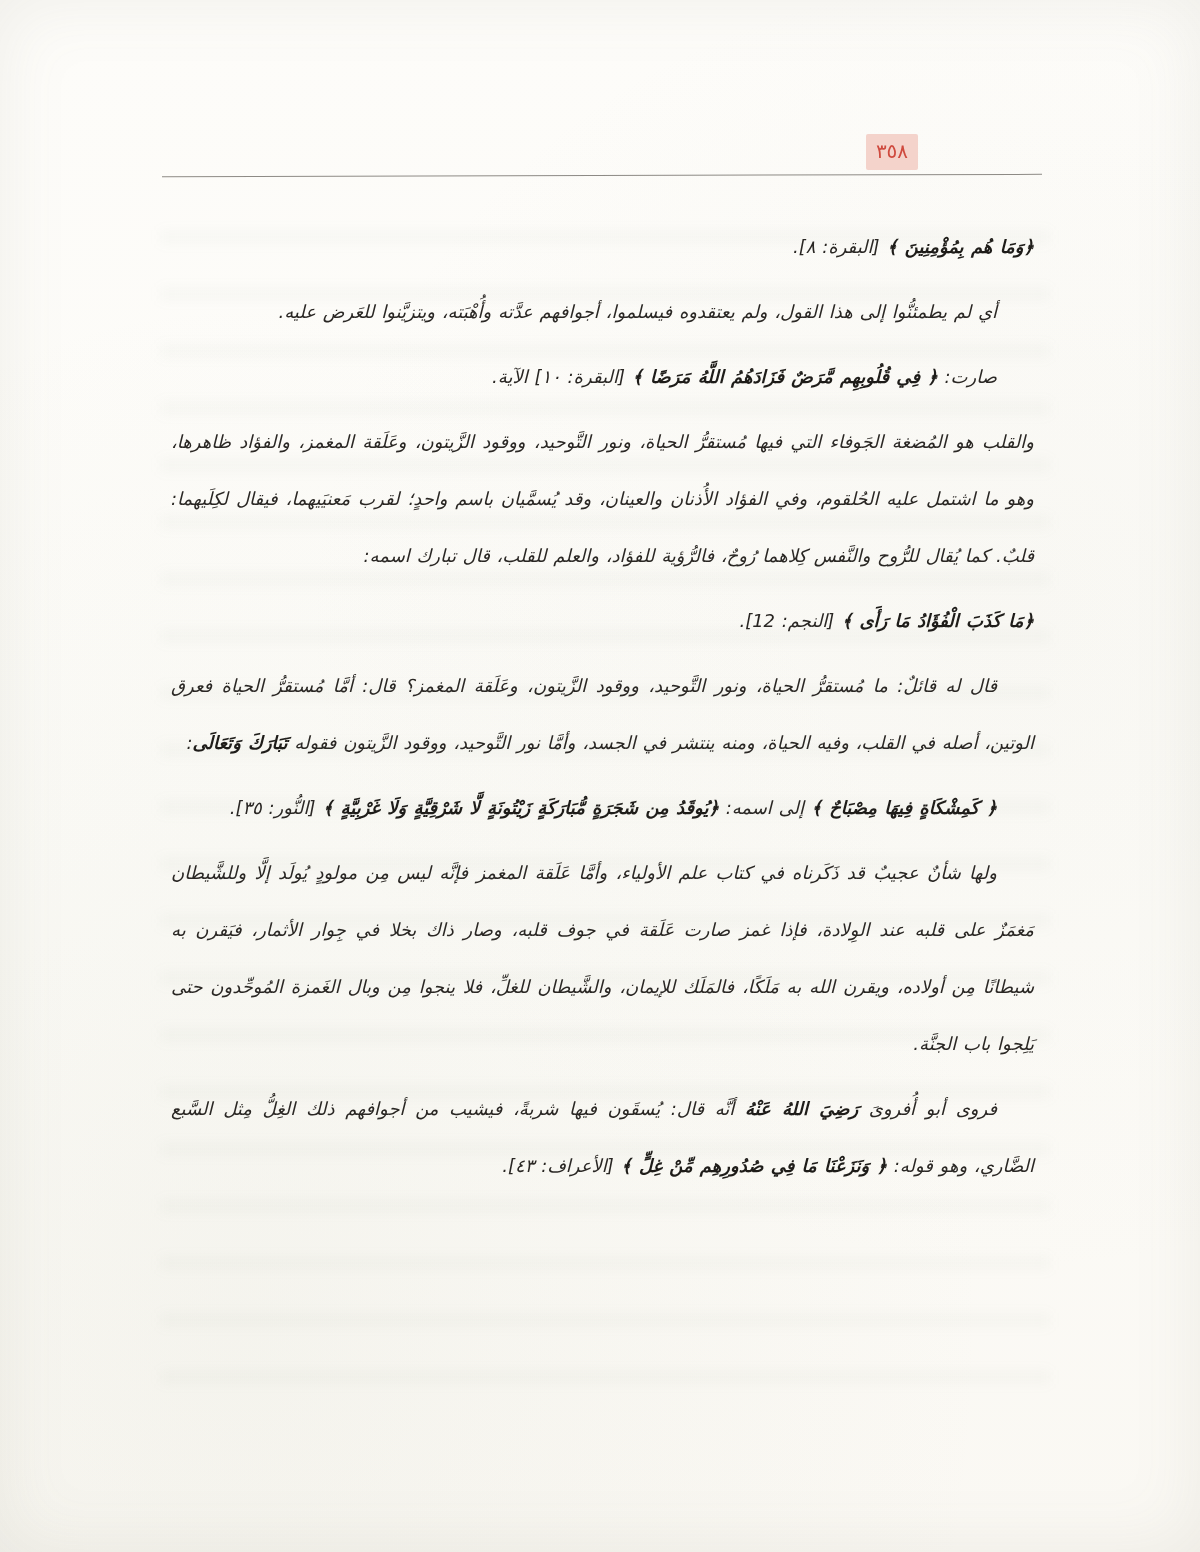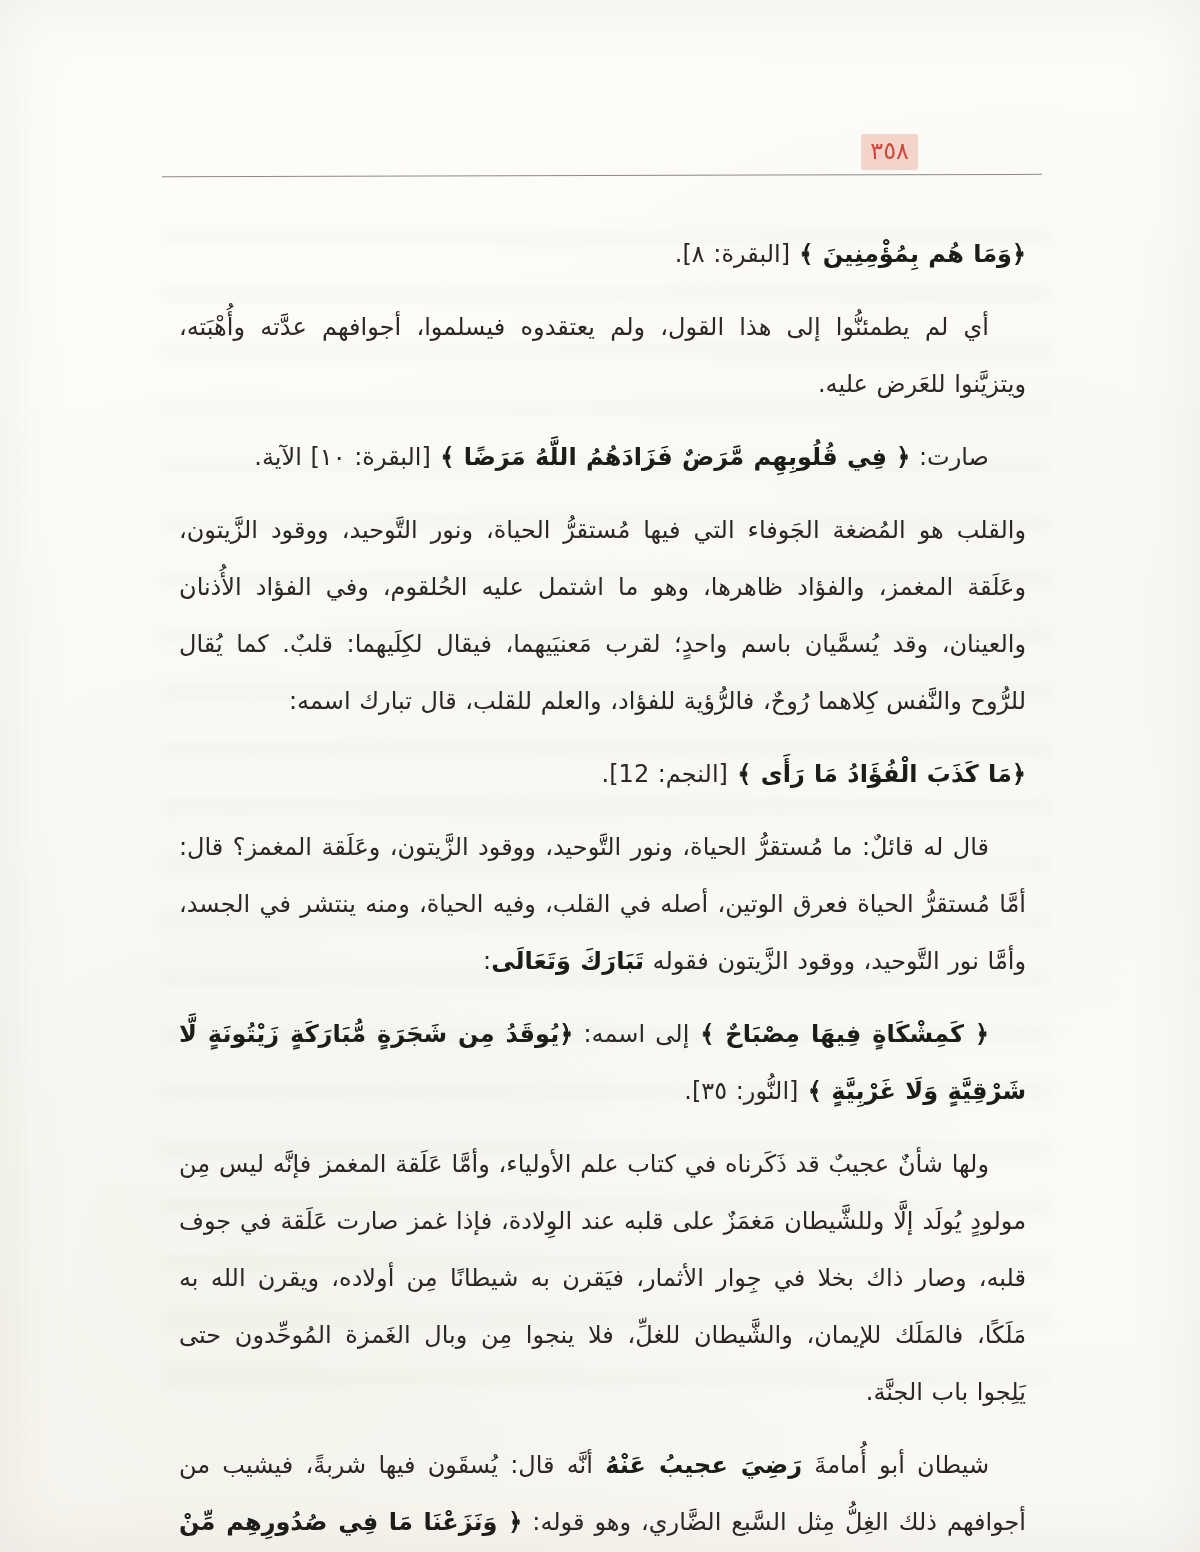--- a/index.html
+++ b/index.html
@@ -28,49 +28,50 @@
         rgba(0,0,0,0) 14px, rgba(0,0,0,0) 57px);
     filter:blur(6px);
     pointer-events:none;
   }
   .page-num{
     position:absolute;
     top:134px;right:282px;
     min-width:34px;
     background:#f4d3cb;
     color:#cf4a3e;
-    font-size:24px;
+    font-size:20px;
     line-height:32px;
     padding:1px 9px 3px 9px;
     text-align:center;
     letter-spacing:1px;
     border-radius:2px;
   }
   .rule{
     position:absolute;
     top:175px;left:162px;right:158px;
     height:1px;
     background:#8d8a85;
     transform:rotate(-0.15deg);
   }
   .page-body{
     position:absolute;
     top:210px;right:158px;left:163px;
   }
   .para{
-    margin:16px;
+    margin:8px;
     direction:rtl;
     unicode-bidi:embed;
     text-align:justify;
     text-align-last:right;
-    font-size:24px;
+    font-size:18px;
     line-height:57px;
     color:#29272490;
     color:#2a2724;
     word-spacing:1px;
+    font-style:italic;
   }
   .para.indent{text-indent:37px;}
   .quran{
     font-weight:bold;
     color:#1e1c19;
     letter-spacing:0.2px;
   }
   .plain{font-weight:normal;}
 </style>
 </head>
@@ -85,15 +86,15 @@
 
   <div class="page-body">
       <p class="para"><span class="quran">﴿وَمَا هُم بِمُؤْمِنِينَ ﴾ </span><span class="plain">[البقرة: ٨].</span></p>
       <p class="para indent"><span class="plain">أي لم يطمئنُّوا إلى هذا القول، ولم يعتقدوه فيسلموا، أجوافهم عدَّته وأُهْبَته، ويتزيَّنوا للعَرض عليه.</span></p>
       <p class="para indent"><span class="plain">صارت: </span><span class="quran">﴿ فِي قُلُوبِهِم مَّرَضٌ فَزَادَهُمُ اللَّهُ مَرَضًا ﴾ </span><span class="plain">[البقرة: ١٠] الآية.</span></p>
       <p class="para"><span class="plain">والقلب هو المُضغة الجَوفاء التي فيها مُستقرُّ الحياة، ونور التَّوحيد، ووقود الزَّيتون، وعَلَقة المغمز، والفؤاد ظاهرها، وهو ما اشتمل عليه الحُلقوم، وفي الفؤاد الأُذنان والعينان، وقد يُسمَّيان باسم واحدٍ؛ لقرب مَعنيَيهما، فيقال لكِلَيهما: قلبٌ. كما يُقال للرُّوح والنَّفس كِلاهما رُوحٌ، فالرُّؤية للفؤاد، والعلم للقلب، قال تبارك اسمه:</span></p>
       <p class="para"><span class="quran">﴿مَا كَذَبَ الْفُؤَادُ مَا رَأَى ﴾ </span><span class="plain">[النجم: 12].</span></p>
       <p class="para indent"><span class="plain">قال له قائلٌ: ما مُستقرُّ الحياة، ونور التَّوحيد، ووقود الزَّيتون، وعَلَقة المغمز؟ قال: أمَّا مُستقرُّ الحياة فعرق الوتين، أصله في القلب، وفيه الحياة، ومنه ينتشر في الجسد، وأمَّا نور التَّوحيد، ووقود الزَّيتون فقوله </span><span class="quran">تَبَارَكَ وَتَعَالَى</span><span class="plain">:</span></p>
       <p class="para indent"><span class="quran">﴿ كَمِشْكَاةٍ  فِيهَا مِصْبَاحٌ ﴾ </span><span class="plain">إلى اسمه: </span><span class="quran">﴿يُوقَدُ مِن شَجَرَةٍ مُّبَارَكَةٍ زَيْتُونَةٍ لَّا شَرْقِيَّةٍ وَلَا غَرْبِيَّةٍ ﴾ </span><span class="plain">[النُّور: ٣٥].</span></p>
       <p class="para indent"><span class="plain">ولها شأنٌ عجيبٌ قد ذَكَرناه في كتاب علم الأولياء، وأمَّا عَلَقة المغمز فإنَّه ليس مِن مولودٍ يُولَد إلَّا وللشَّيطان مَغمَزٌ على قلبه عند الوِلادة، فإذا غمز صارت عَلَقة في جوف قلبه، وصار ذاك بخلا في جِوار الأثمار، فيَقرن به شيطانًا مِن أولاده، ويقرن الله به مَلَكًا، فالمَلَك للإيمان، والشَّيطان للغلِّ، فلا ينجوا مِن وبال الغَمزة المُوحِّدون حتى يَلِجوا باب الجنَّة.</span></p>
-      <p class="para indent"><span class="plain">شيطان أبو أُمامةَ </span><span class="quran">رَضِيَ عجيبُ عَنْهُ</span><span class="plain"> أنَّه قال: يُسقَون فيها شربةً، فيشيب من أجوافهم ذلك الغِلُّ مِثل السَّبع الضَّاري، وهو قوله: </span><span class="quran">﴿ وَنَزَعْنَا مَا فِي صُدُورِهِم مِّنْ غِلٍّ ﴾ </span><span class="plain">[الأعراف: ٤٣].</span></p>
+      <p class="para indent"><span class="plain">فروى أبو أُفروىَ </span><span class="quran">رَضِيَ اللهُ عَنْهُ</span><span class="plain"> أنَّه قال: يُسقَون فيها شربةً، فيشيب من أجوافهم ذلك الغِلُّ مِثل السَّبع الضَّاري، وهو قوله: </span><span class="quran">﴿ وَنَزَعْنَا مَا فِي صُدُورِهِم مِّنْ غِلٍّ ﴾ </span><span class="plain">[الأعراف: ٤٣].</span></p>
     </div>
 </div>
 
 </body></html>

